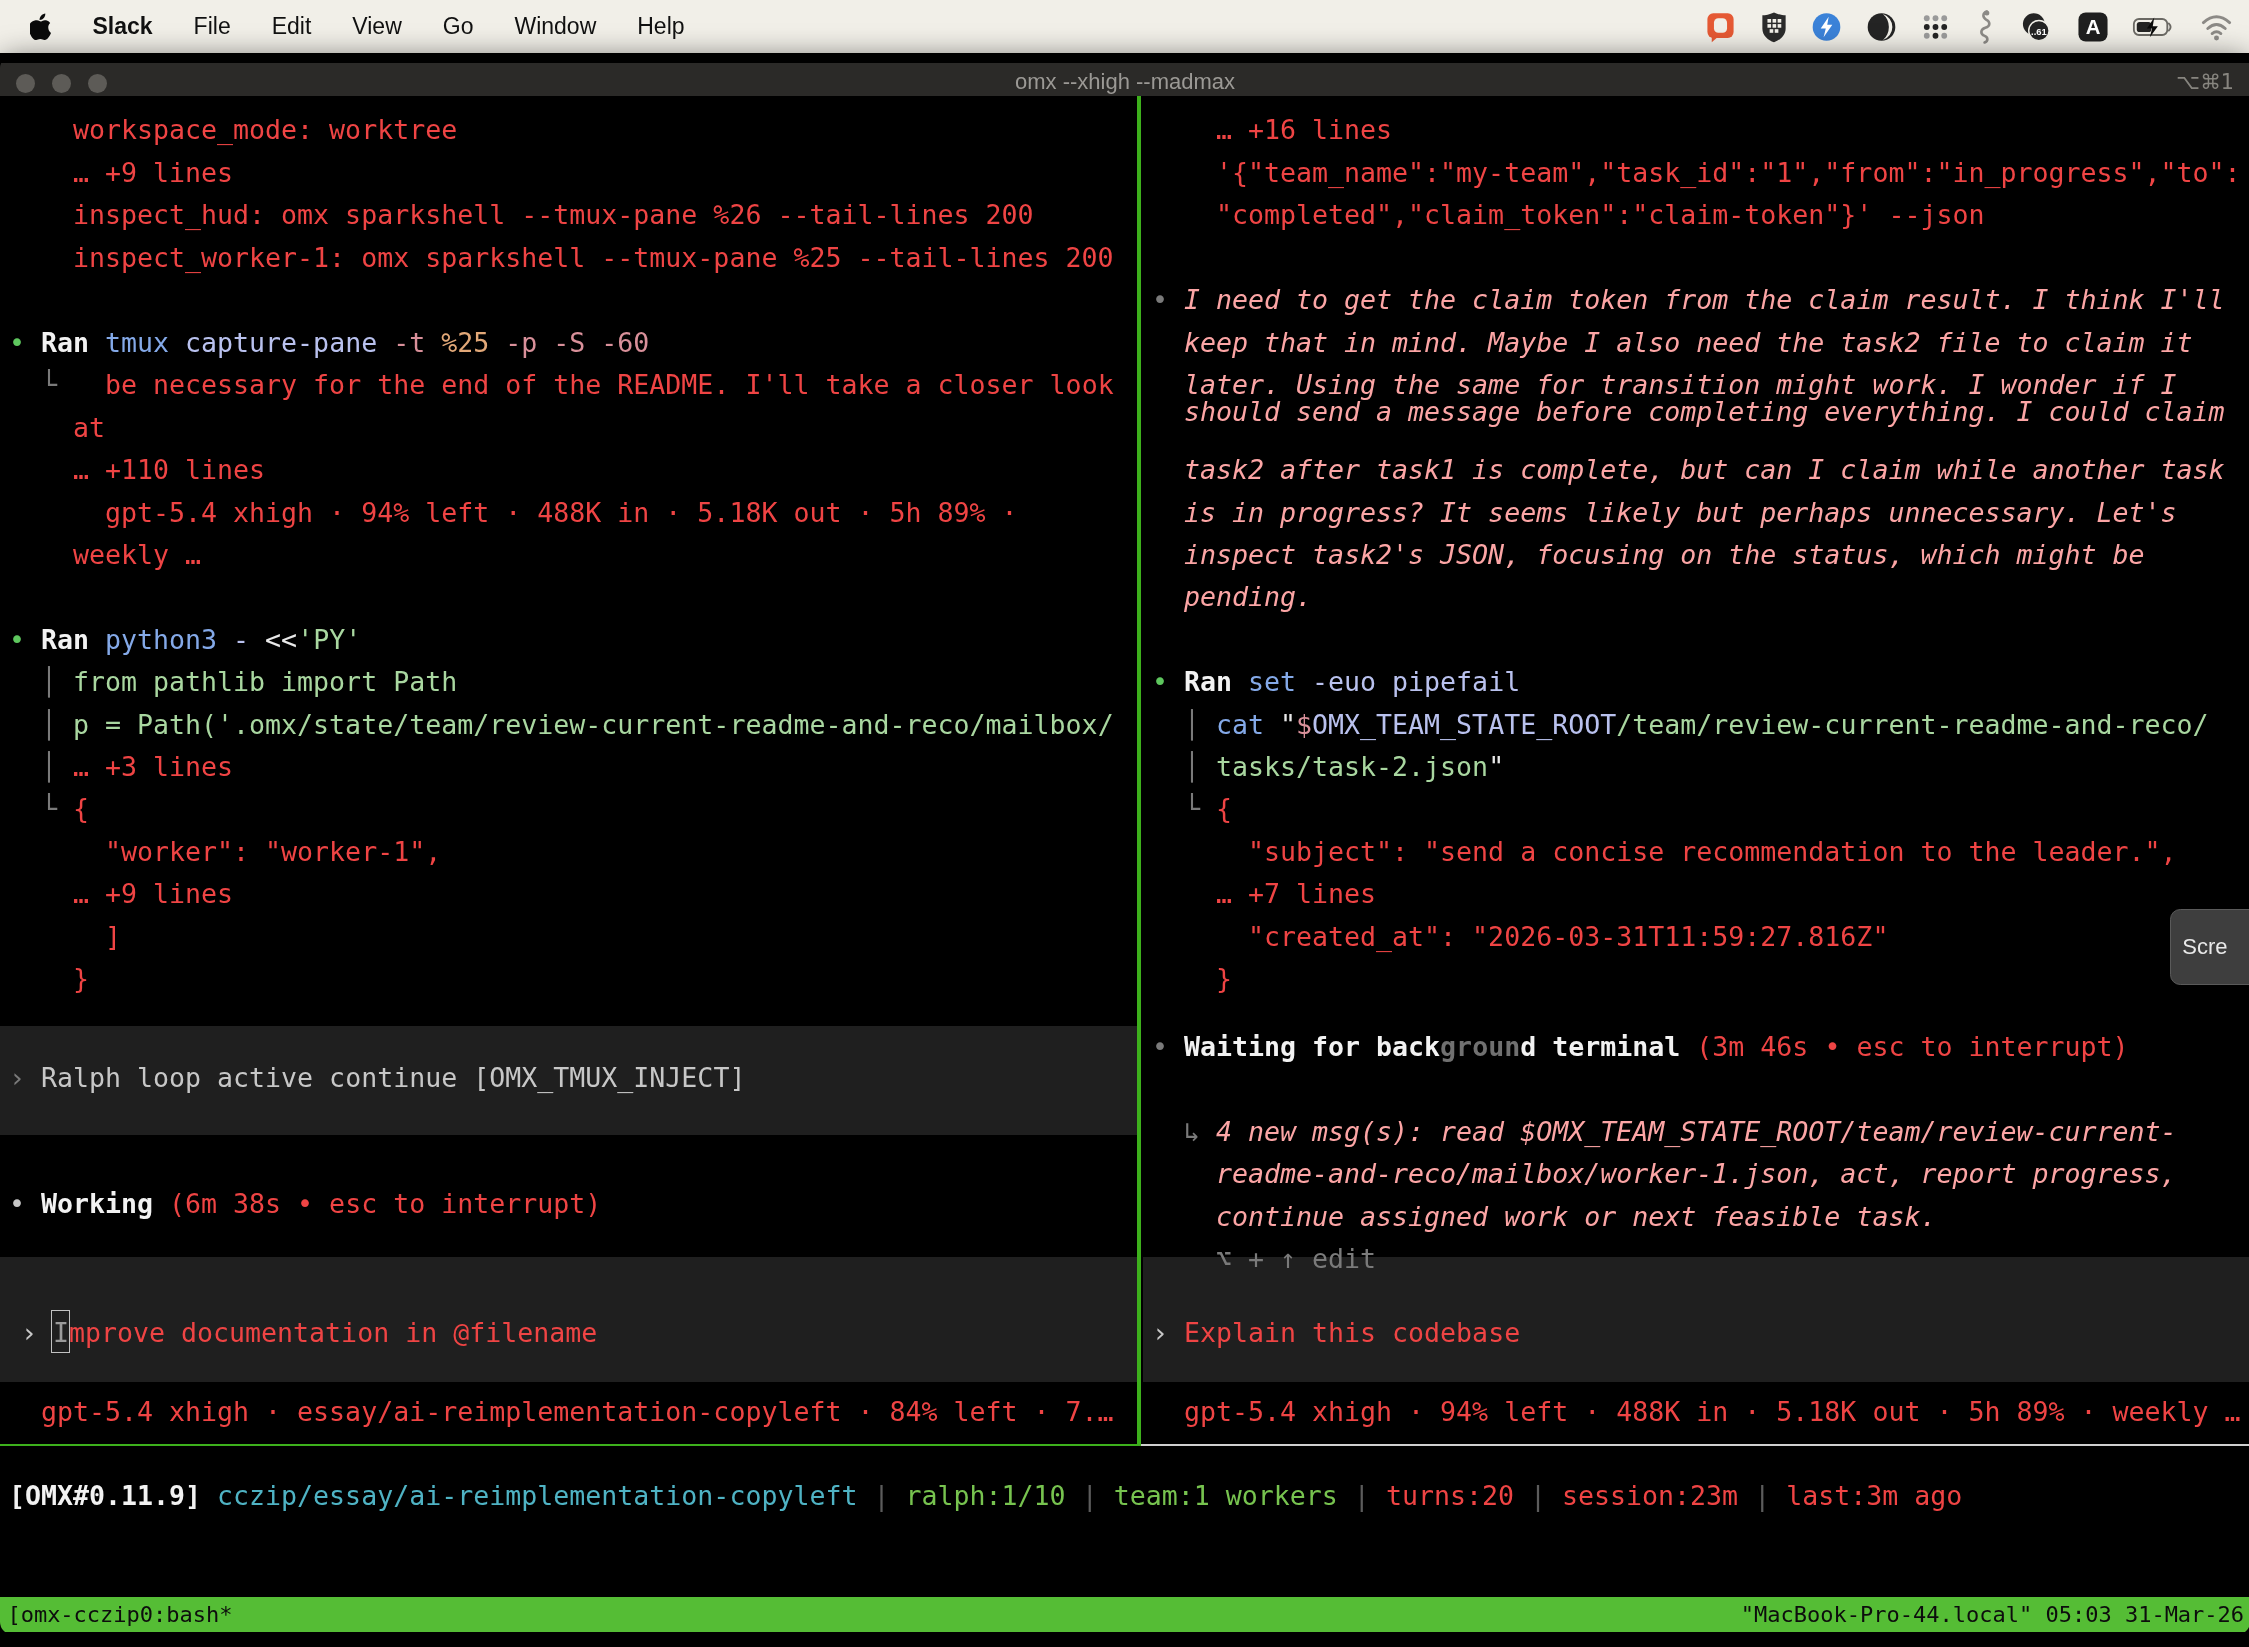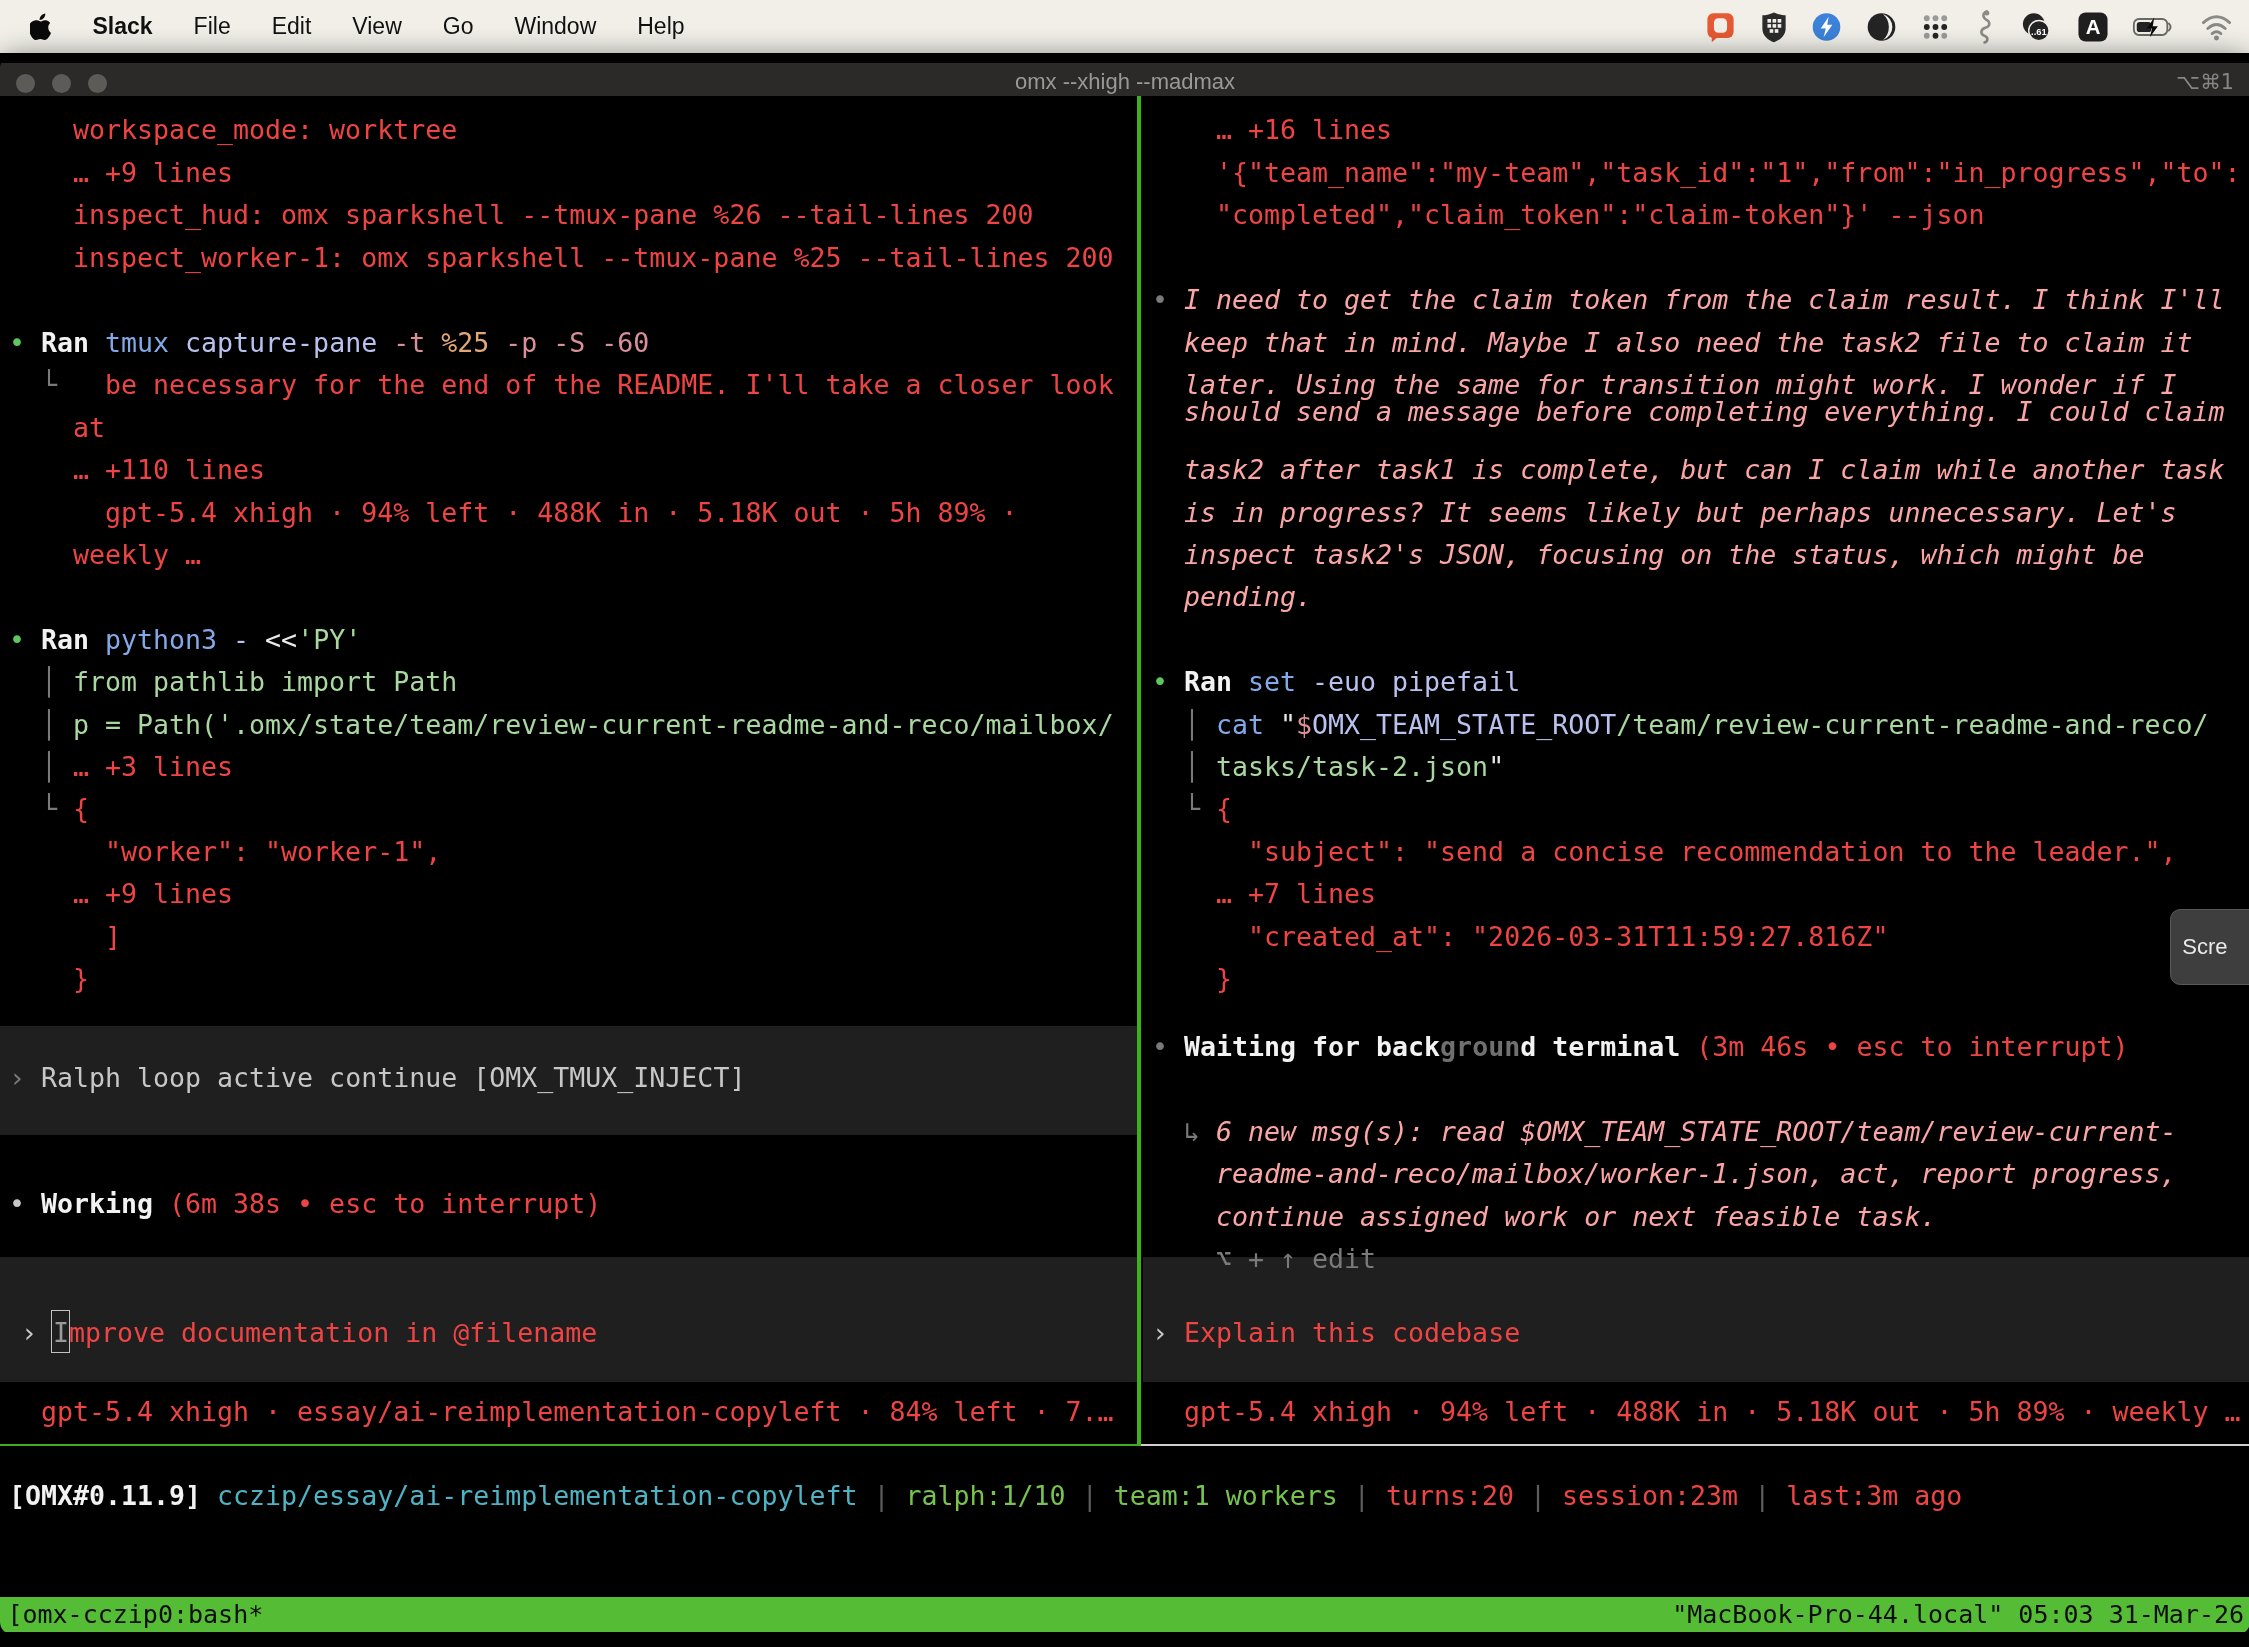--- a/index.html
+++ b/index.html
@@ -61,21 +61,21 @@
 
   .tooltip{position:absolute;right:-10.3px;top:813px;width:77px;height:74px;background:#3e3e3e;
            border:1.5px solid #5a5a5a;border-radius:10.3px;display:flex;align-items:center;
            padding-left:11.8px;color:#e9e9e9;font-family:"Liberation Sans","DejaVu Sans",sans-serif;
            font-size:22px}
 
   .bottom-area{position:absolute;left:0;right:0;top:0;height:100%;pointer-events:none}
 
   .tmuxbar{position:absolute;left:0;right:0;top:1501px;height:35px;background:#55bd35;
            display:flex;align-items:center;justify-content:space-between;
-           font-size:25px;color:#0d0d0d}
+           font-size:22px;color:#0d0d0d}
   .tmuxbar .tb-left{padding-left:7.4px;white-space:pre}
   .tmuxbar .tb-right{padding-right:5.9px;white-space:pre}
 </style>
 </head>
 <body>
 
 <div class="menubar">
   <div class="mb-left">
     <span class="mb-ic">
       <svg width="22" height="26.6" viewBox="0 0 30 36">
@@ -239,21 +239,21 @@
         <div class="tline" style="top: 480px;"><span class="c-ital">  pending.</span></div>
         <div class="tline" style="top: 608px;"><span class="c-dim">  │ </span><span class="c-blue">cat </span><span class="c-white">"</span><span class="c-pink">$</span><span class="c-lav">OMX_TEAM_STATE_ROOT</span><span class="c-str">/team/review-current-readme-and-reco/</span></div>
         <div class="tline" style="top: 565px;"><span class="c-bullet">• </span><span class="c-wb">Ran </span><span class="c-blue">set </span><span class="c-lav">-euo pipefail</span></div>
         <div class="tline" style="top: 650px;"><span class="c-dim">  │ </span><span class="c-str">tasks/task-2.json</span><span class="c-white">"</span></div>
         <div class="tline" style="top: 692px;"><span class="c-dim">  └ </span><span class="c-gray">{</span></div>
         <div class="tline" style="top: 735px;"><span class="c-gray">      "subject": "send a concise recommendation to the leader.",</span></div>
         <div class="tline" style="top: 777px;"><span class="c-gray">    … +7 lines</span></div>
         <div class="tline" style="top: 820px;"><span class="c-gray">      "created_at": "2026-03-31T11:59:27.816Z"</span></div>
         <div class="tline" style="top: 862px;"><span class="c-gray">    }</span></div>
         <div class="tline" style="top: 930px;"><span class="c-dim">• </span><span class="c-wb">Waiting for back</span><span class="c-dim2">groun</span><span class="c-wb">d terminal </span><span class="c-gray">(3m 46s • esc to interrupt)</span></div>
-        <div class="tline" style="top: 1015px;"><span class="c-dim">  ↳ </span><span class="c-ital">6 new msg(s): read $OMX_TEAM_STATE_ROOT/team/review-current-</span></div>
+        <div class="tline" style="top: 1015px;"><span class="c-dim">  ↳ </span><span class="c-ital">4 new msg(s): read $OMX_TEAM_STATE_ROOT/team/review-current-</span></div>
         <div class="tline" style="top: 1057px;"><span class="c-ital">    readme-and-reco/mailbox/worker-1.json, act, report progress,</span></div>
         <div class="tline" style="top: 1100px;"><span class="c-ital">    continue assigned work or next feasible task.</span></div>
         <div class="tline" style="top: 1142px;"><span class="c-dim">    ⌥ + ↑ edit</span></div>
         <div class="tline" style="top: 1216px;"><span class="c-lightgray">› </span><span class="c-gray">Explain this codebase</span></div>
         <div class="tline" style="top: 1295px;"><span class="c-gray">  gpt-5.4 xhigh · 94% left · 488K in · 5.18K out · 5h 89% · weekly …</span></div>
       </div>
 
     <div class="pane-border-left"></div>
     <div class="pane-border-right"></div>
 

